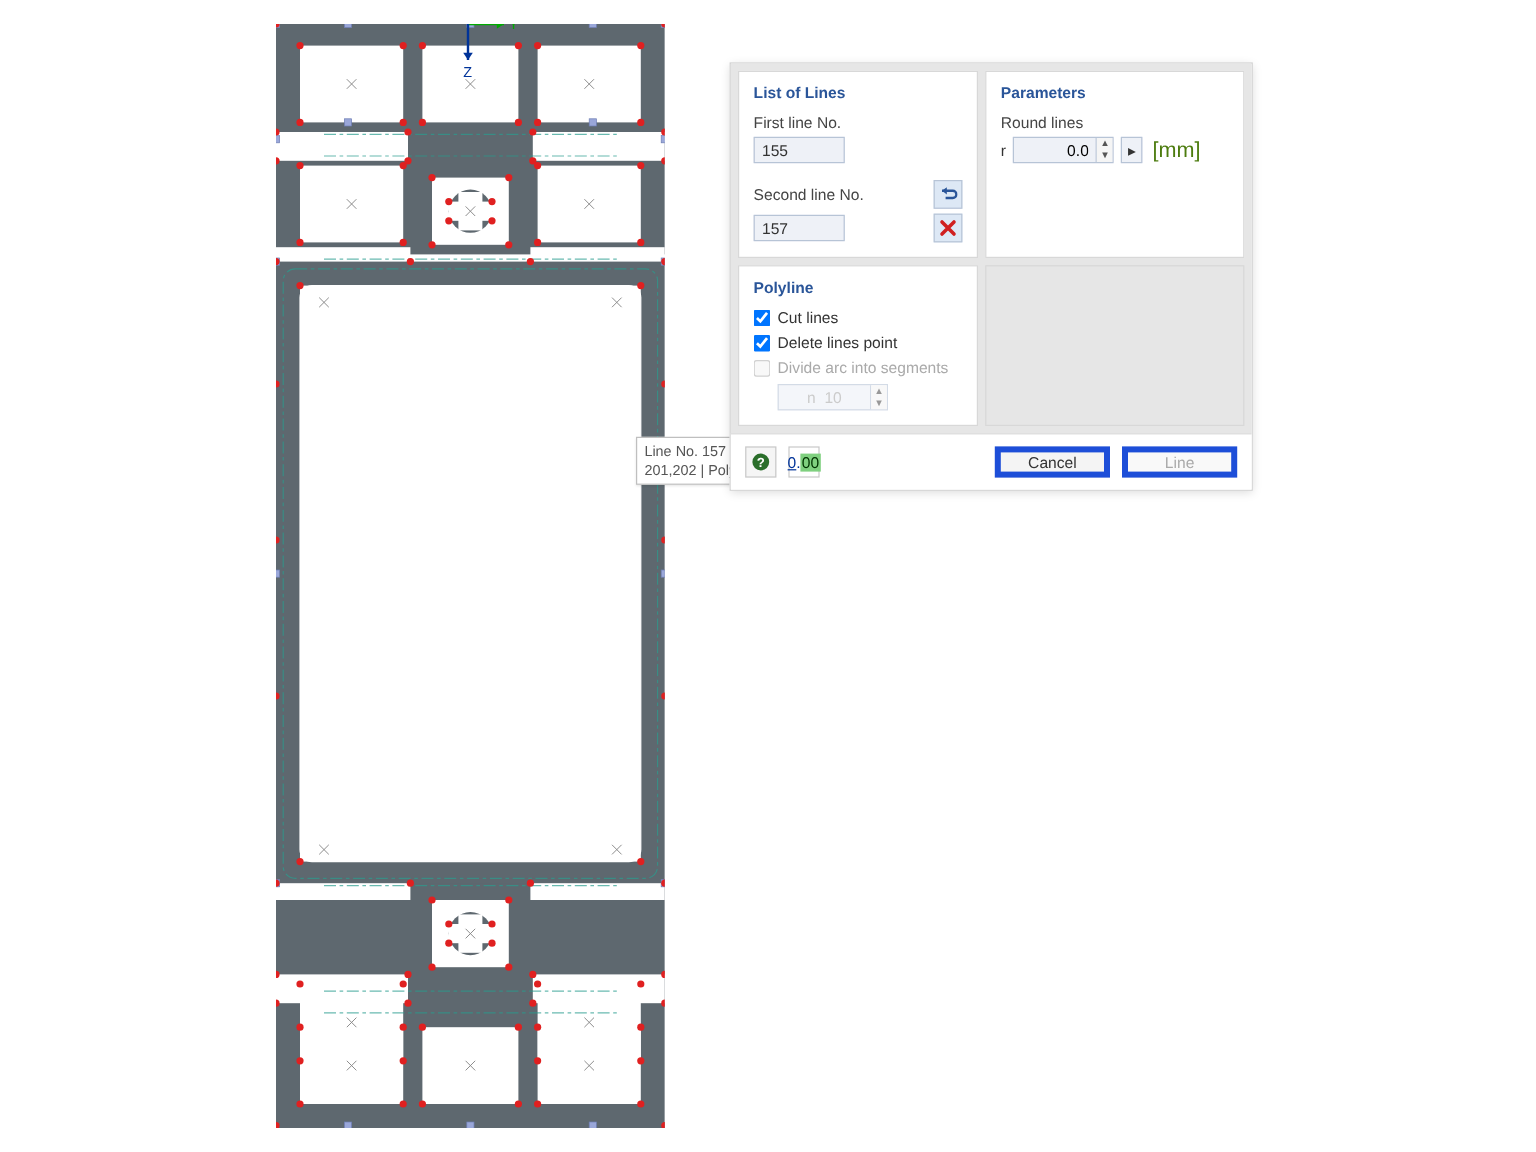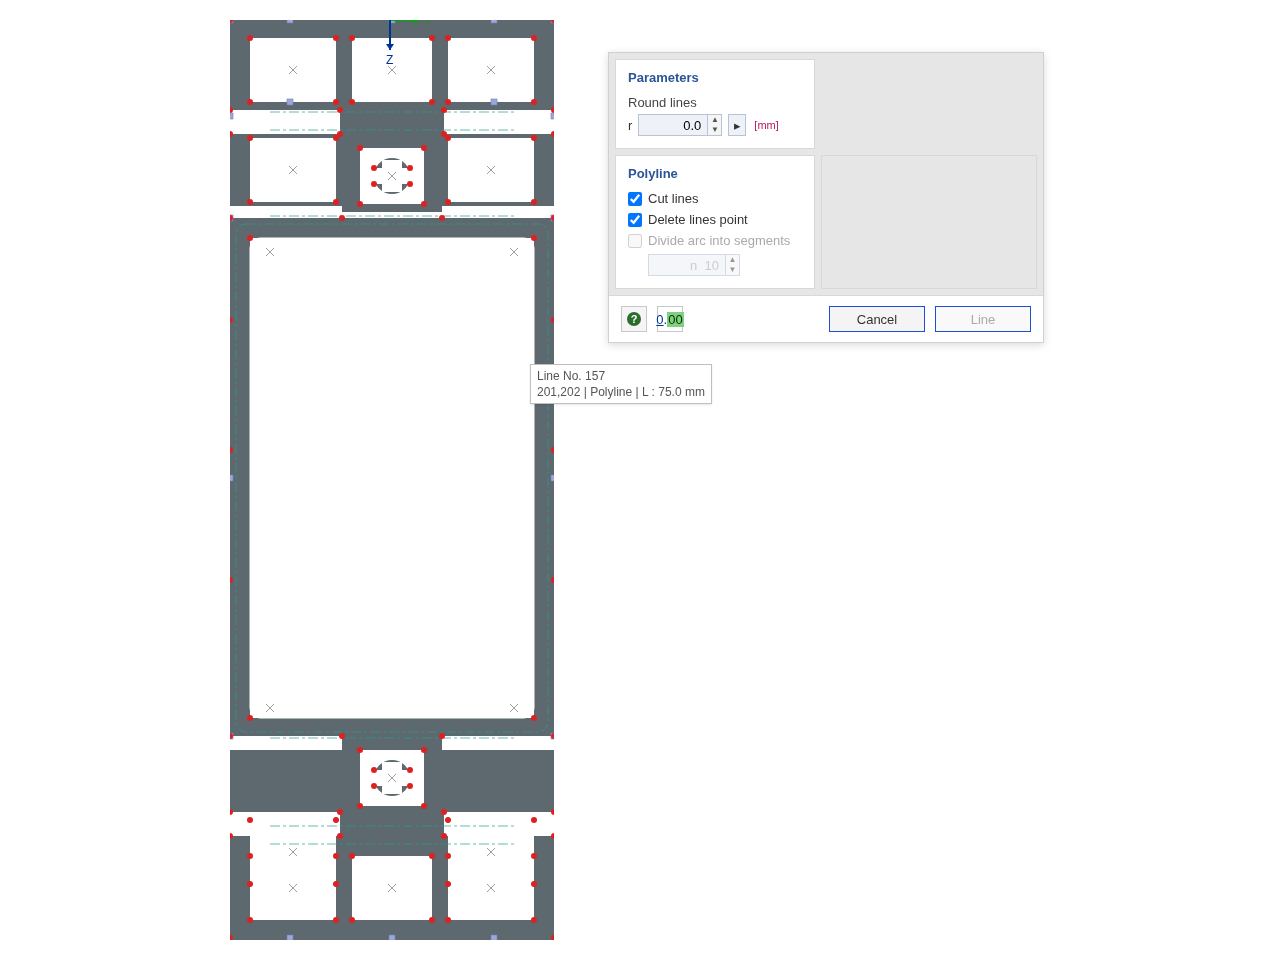--- a/index.html
+++ b/index.html
@@ -129,21 +129,21 @@
     border-left:1px solid #b7c4d6;
   }
   .spinner button {
     height:10px; border:none; background:#f5f5f5; font-size:8px; line-height:8px;
     color:#555; padding:0; cursor:pointer;
   }
   .more-btn {
     width:18px; height:22px; border:1px solid #b7c4d6; background:#eef1f7;
     display:inline-flex; align-items:center; justify-content:center; cursor:pointer;
   }
-  .unit { color:#be185d; font-size:11px; margin-left:2px;}
+  .unit { color:#4d7c0f; font-size:18px; margin-left:2px;}
 
   .options { grid-column: 1 / 2; }
   .blank-opt { grid-column: 2 / 3; }
 
   .check { display:flex; align-items:center; gap:6px; margin-bottom:6px; font-size:13px; color:#333;}
   .check input { width:14px; height:14px; }
   .check.disabled { color:#aaa; }
 
   .dialog-footer {
     background: #ffffff;
@@ -158,21 +158,21 @@
     width:26px; height:26px;
     border:1px solid #c8c8c8;
     background:#f5f5f5;
     display:inline-flex; align-items:center; justify-content:center;
     cursor:pointer;
     font-size:13px;
   }
   .precision { border:1px solid #c8c8c8; background:#fff; }
   .btn {
     min-width: 96px; height: 26px;
-    border:1px solid #1d4ed8;
+    border:5px solid #1d4ed8;
     background: #f4f4f4;
     font-size:13px; color:#333;
     cursor:pointer;
   }
   .btn:disabled { color:#aaa; background:#f9f9f9; cursor:default; }
   .precision .hl { background:#7fd07f; color:#003300; padding:0 1px;}
 </style>
 </head>
 <body>
 
@@ -434,20 +434,42 @@
 
 <div class="tooltip">
   <div>Line No. 157</div>
   <div>201,202 | Polyline | L : 75.0 mm</div>
 </div>
 
 <div class="dialog">
 
   <div class="dialog-body">
 
+    <div class="panel">
+      <h4>List of Lines</h4>
+      <span class="field-label">First line No.</span>
+      <input class="text-input" type="text" value="155" style="">
+      <div class="row space">
+        <span class="field-label" style="margin:0">Second line No.</span>
+        <span class="icon-btn" title="swap">
+          <svg width="16" height="14" viewBox="0 0 16 14">
+              <path d="M3 4 h9 a3 3 0 0 1 0 6 h-6" fill="none" stroke="#2a5599" stroke-width="2"></path>
+              <polygon points="3,4 7,1 7,7" fill="#2a5599"></polygon>
+            </svg>
+        </span>
+      </div>
+      <div class="row" style="margin-top:4px; justify-content:space-between;">
+        <input class="text-input" type="text" value="157" style="">
+        <span class="icon-btn red">
+          <svg width="14" height="14" viewBox="0 0 14 14">
+              <path d="M2 2 L12 12 M12 2 L2 12" stroke="#d02020" stroke-width="3" stroke-linecap="round"></path>
+            </svg>
+        </span>
+      </div>
+    </div>
 
     <div class="panel">
       <h4>Parameters</h4>
       <span class="field-label">Round lines</span>
       <div class="param-row">
         <span>r</span>
         <span class="spinner-box">
           <input class="val" type="text" value="0.0" style="">
           <span class="spinner">
             <button>▲</button>
@@ -468,21 +490,21 @@
       <label class="check">
         <input type="checkbox" checked="" style="">
         <span>Delete lines point</span>
       </label>
       <label class="check disabled">
         <input type="checkbox" disabled="" style="">
         <span>Divide arc into segments</span>
       </label>
       <div class="row" style="margin-left:20px;">
         <span class="spinner-box" style="opacity:.6">
-          <input class="val" style="width: 76px; text-align: right; color: rgb(170, 170, 170);" type="text" disabled="" value="n  10">
+          <input class="val" style="width: 76px; text-align: center; color: rgb(170, 170, 170);" type="text" disabled="" value="n  10">
           <span class="spinner">
             <button disabled="">▲</button>
             <button disabled="">▼</button>
           </span>
         </span>
       </div>
     </div>
 
     <div class="panel blank blank-opt"></div>
   </div>

